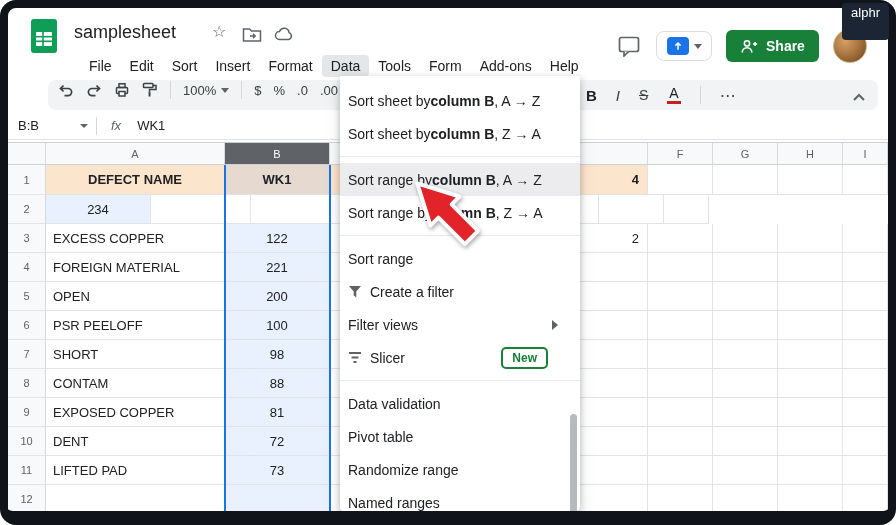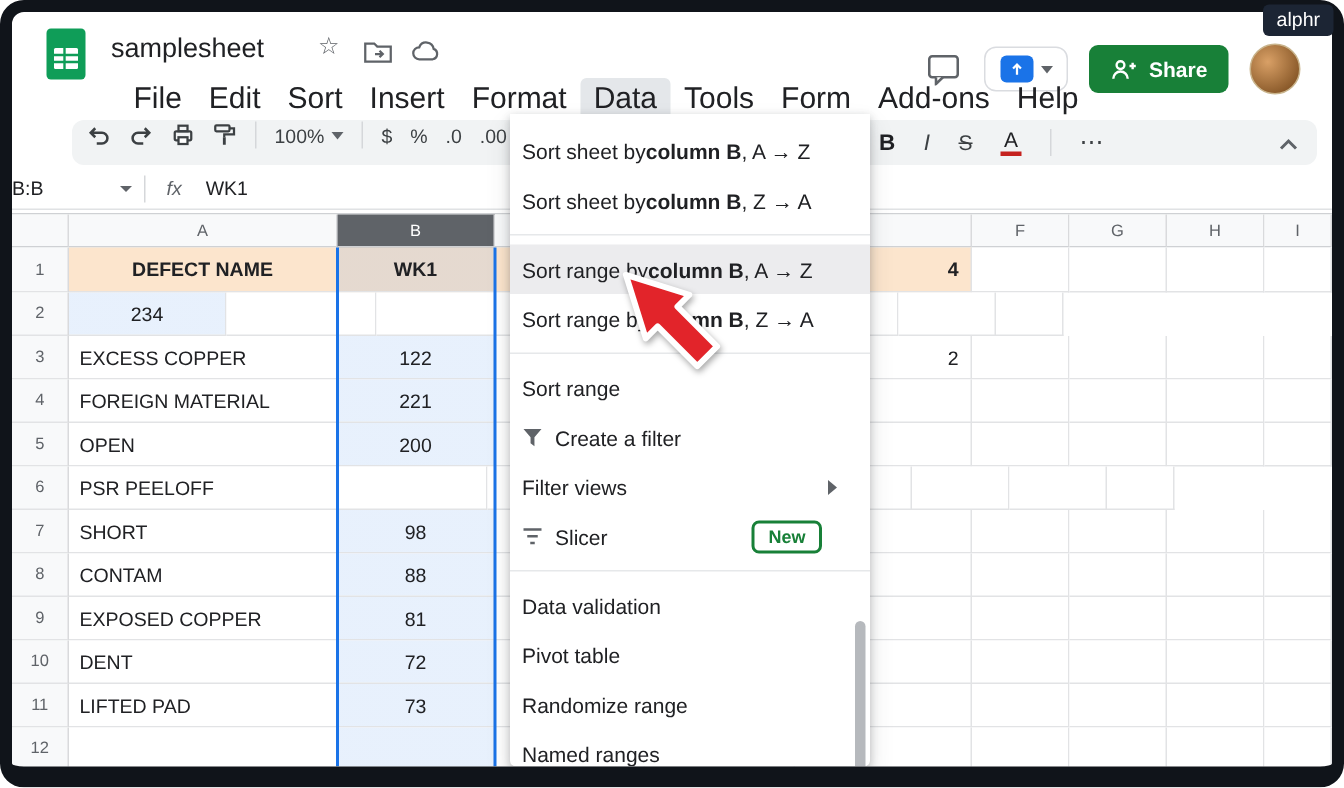--- a/index.html
+++ b/index.html
@@ -1,21 +1,21 @@
 <!DOCTYPE html>
 <html><head>
 <meta charset="utf-8">
 <style>
   * { box-sizing: border-box; margin: 0; padding: 0; }
   body { margin:0; background:#ffffff; font-family:"Liberation Sans", sans-serif; }
   .stage { position:relative; width:896px; height:525px; background:#fff; overflow:hidden; }
   .frame { position:absolute; inset:0; border:8px solid #10141a; border-bottom-width:14px;
            border-radius:16px; z-index:50; pointer-events:none; }
   .watermark { position:absolute; top:3px; right:7px; z-index:60; background:#1c2534; color:#fff;
-               font-size:13px; padding:2px 9px 4px; border-radius:4px; }
+               font-size:13px; padding:2px 9px 20px; border-radius:4px; }
   .screen { position:absolute; left:8px; top:8px; width:880px; height:503px; overflow:hidden; background:#fff; }
 
   
   .titlebar { position:absolute; left:0; top:0; width:880px; height:44px; }
   .logo { position:absolute; left:22px; top:10px; }
   .doc-title { position:absolute; left:66px; top:14px; font-size:18px; color:#202124; }
   .t-icon { position:absolute; top:18px; color:#5f6368; font-size:16px; line-height:16px; }
   .star { left:204px; top:16px; }
   .foldr { left:234px; }
   .cloud { left:266px; }
@@ -26,42 +26,42 @@
                   display:flex; align-items:center; justify-content:center; gap:5px; background:#fff; }
   .present-ic { width:22px; height:18px; background:#1a73e8; border-radius:4px; display:flex; align-items:center; justify-content:center; }
   .caret-down { width:0; height:0; border-left:4px solid transparent; border-right:4px solid transparent; border-top:5px solid #5f6368; }
   .share-btn { height:32px; padding:0 14px; background:#188038; border-radius:6px; display:flex; align-items:center; gap:8px;
                color:#fff; font-size:14px; font-weight:bold; }
   .avatar { width:34px; height:34px; border-radius:50%;
             background:radial-gradient(circle at 35% 35%, #d9a066, #8a5a2a 75%); border:1px solid #c9b48c; }
 
   
   .menubar { position:absolute; left:72px; top:46px; height:24px; display:flex; align-items:center; }
-  .menubar .menu-btn { padding:3px 9px; font-size:20px; color:#202124; border-radius:4px; cursor:default; }
+  .menubar .menu-btn { padding:3px 9px; font-size:14px; color:#202124; border-radius:4px; cursor:default; }
   .menubar div.menu-btn:nth-of-type(6) { background:#e4e7ea; }
 
   
   .toolbar { position:absolute; left:40px; top:72px; width:830px; height:30px; background:#f1f3f4;
              border-radius:8px; }
   .tb-left { position:absolute; left:10px; top:0; height:20px; display:flex; align-items:center; gap:12px; }
   .tb-right { position:absolute; left:538px; top:0; height:30px; display:flex; align-items:center; gap:19px; }
   .tb-btn { display:flex; align-items:center; justify-content:center; color:#3c4043; font-size:13px; }
   .tsep { width:1px; height:18px; background:#d5d7da; }
   .zoom { display:flex; align-items:center; gap:5px; color:#3c4043; font-size:13px; }
   .fmt-b { font-weight:bold; font-size:15px; color:#202124; }
   .fmt-i { font-style:italic; font-size:15px; color:#3c4043; }
   .fmt-s { text-decoration:line-through; font-size:14px; color:#3c4043; }
   .fmt-a { font-size:14px; color:#202124; border-bottom:3px solid #c5221f; padding:0 2px 1px; line-height:14px; }
   .more-dots { font-size:16px; color:#3c4043; letter-spacing:1px; }
   .collapse { position:absolute; right:12px; top:8px; }
 
   
   .formulabar { position:absolute; left:0; top:104px; width:880px; height:28px; background:#fff;
                 border-bottom:1px solid #e0e2e4; display:flex; align-items:center; }
-  .namebox { width:88px; font-size:13px; color:#202124; display:flex; align-items:center; justify-content:space-between; }
+  .namebox { width:88px; padding-left:10px; font-size:13px; color:#202124; display:flex; align-items:center; justify-content:space-between; }
   .nb-caret { width:0; height:0; border-left:4px solid transparent; border-right:4px solid transparent; border-top:4px solid #5f6368; margin-right:8px; }
   .fb-sep { width:1px; height:18px; background:#d5d7da; }
   .fx { font-style:italic; color:#5f6368; font-size:13px; margin:0 16px 0 14px; }
   .fb-value { font-size:13px; color:#202124; }
 
   
   .grid { position:absolute; left:0; top:134px; width:880px; height:369px; border-top:1px solid #cfd1d4; }
   .colheads { display:flex; height:22px; }
   .ch { background:#f8f9fa; border-right:1px solid #d9dadc; border-bottom:1px solid #cfd1d4;
         display:flex; align-items:center; justify-content:center; font-size:11px; color:#5f6368; }
@@ -317,20 +317,21 @@
             <div class="c ce w-e"></div>
             <div class="c cf w-f"></div>
             <div class="c cg w-g"></div>
             <div class="c chh w-h"></div>
             <div class="c ci w-i"></div>
           </div>
 
           <div class="trow">
             <div class="c rn w-rn">6</div>
             <div class="c ca w-a">PSR PEELOFF</div>
+            <div class="c cb w-b">100</div>
             <div class="c cc w-c"></div>
             <div class="c cd w-d"></div>
             <div class="c ce w-e"></div>
             <div class="c cf w-f"></div>
             <div class="c cg w-g"></div>
             <div class="c chh w-h"></div>
             <div class="c ci w-i"></div>
           </div>
 
           <div class="trow">

